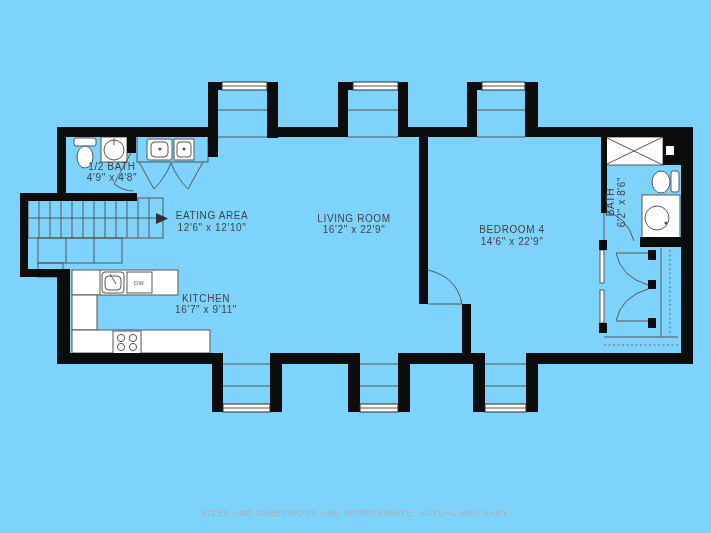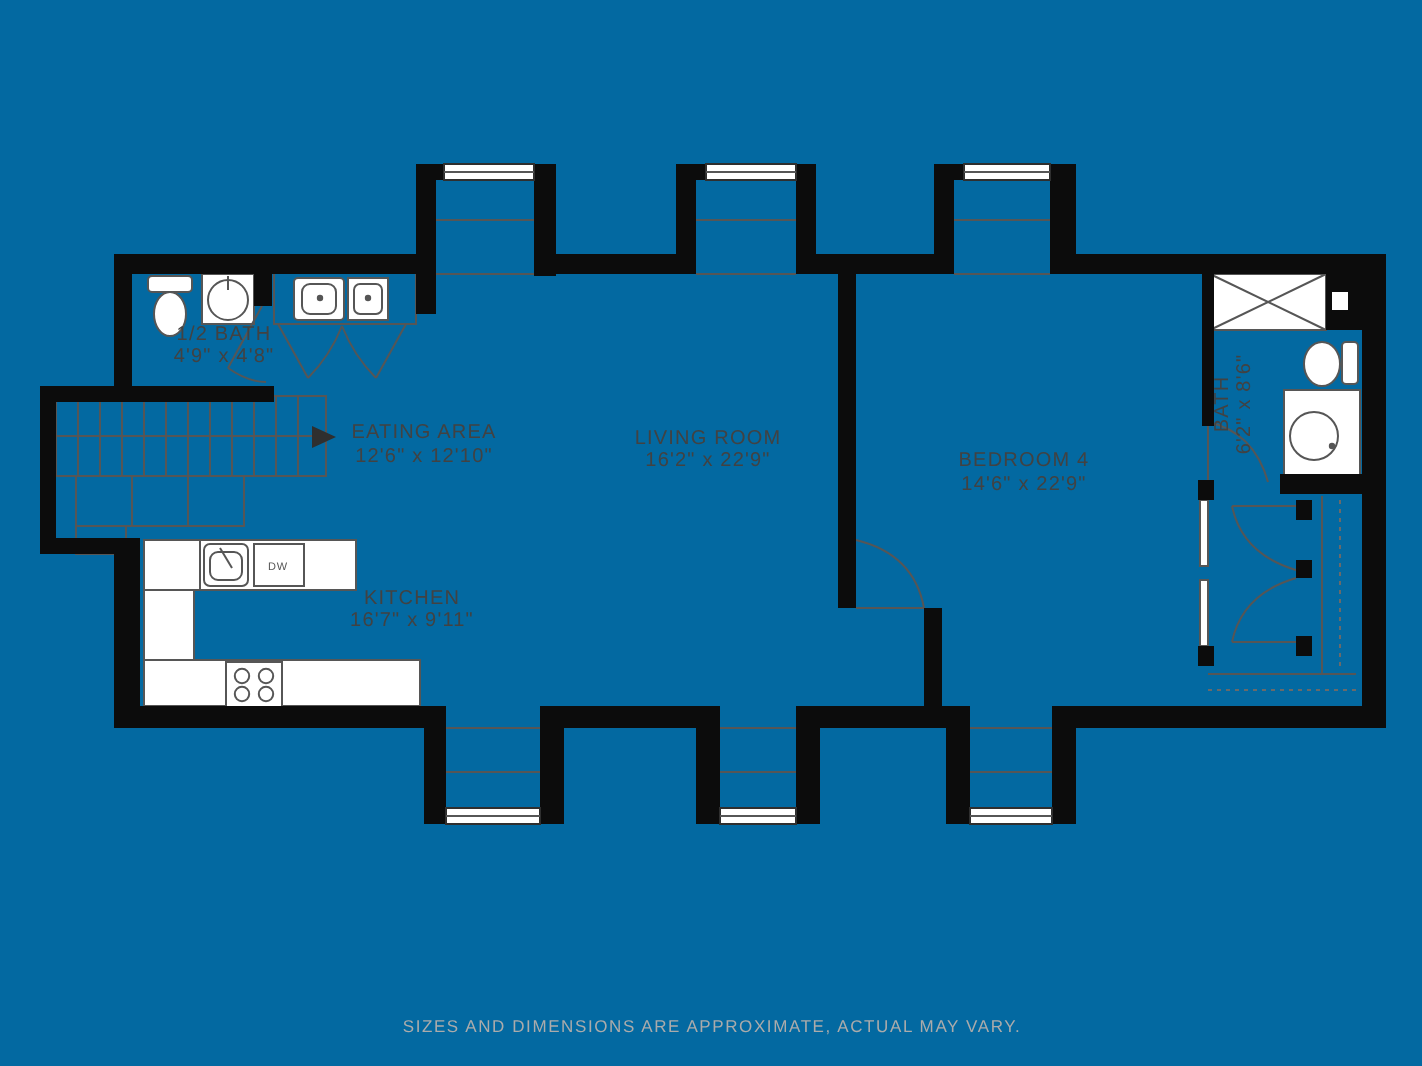--- a/index.html
+++ b/index.html
@@ -1,16 +1,16 @@
 <!DOCTYPE html>
 <html><head>
 <meta charset="utf-8">
 <style>
   html,body{margin:0;padding:0;background:#fff;}
-  .stage{position:relative;width:711px;height:533px;background:#0369a1;overflow:hidden;
+  .stage{position:relative;width:711px;height:533px;background:#7dd3fc;overflow:hidden;
          font-family:"Liberation Sans",sans-serif;}
   svg{display:block}
   .wall{fill:#0c0c0c;stroke:none}
   .thin{stroke:#565656;stroke-width:1;fill:none}
   .thinf{stroke:#565656;stroke-width:1;fill:#ffffff}
   .dash{stroke:#6a6a6a;stroke-width:1;fill:none;stroke-dasharray:2 2.5}
   .win{fill:#ffffff;stroke:#2f2f2f;stroke-width:1}
   .lbl{font-size:10px;fill:#424242;letter-spacing:.6px;text-anchor:middle}
   .tiny{font-size:5.5px;fill:#555;letter-spacing:.4px;text-anchor:middle}
   .disc{font-size:8.5px;fill:#ababab;letter-spacing:.8px;text-anchor:middle}

